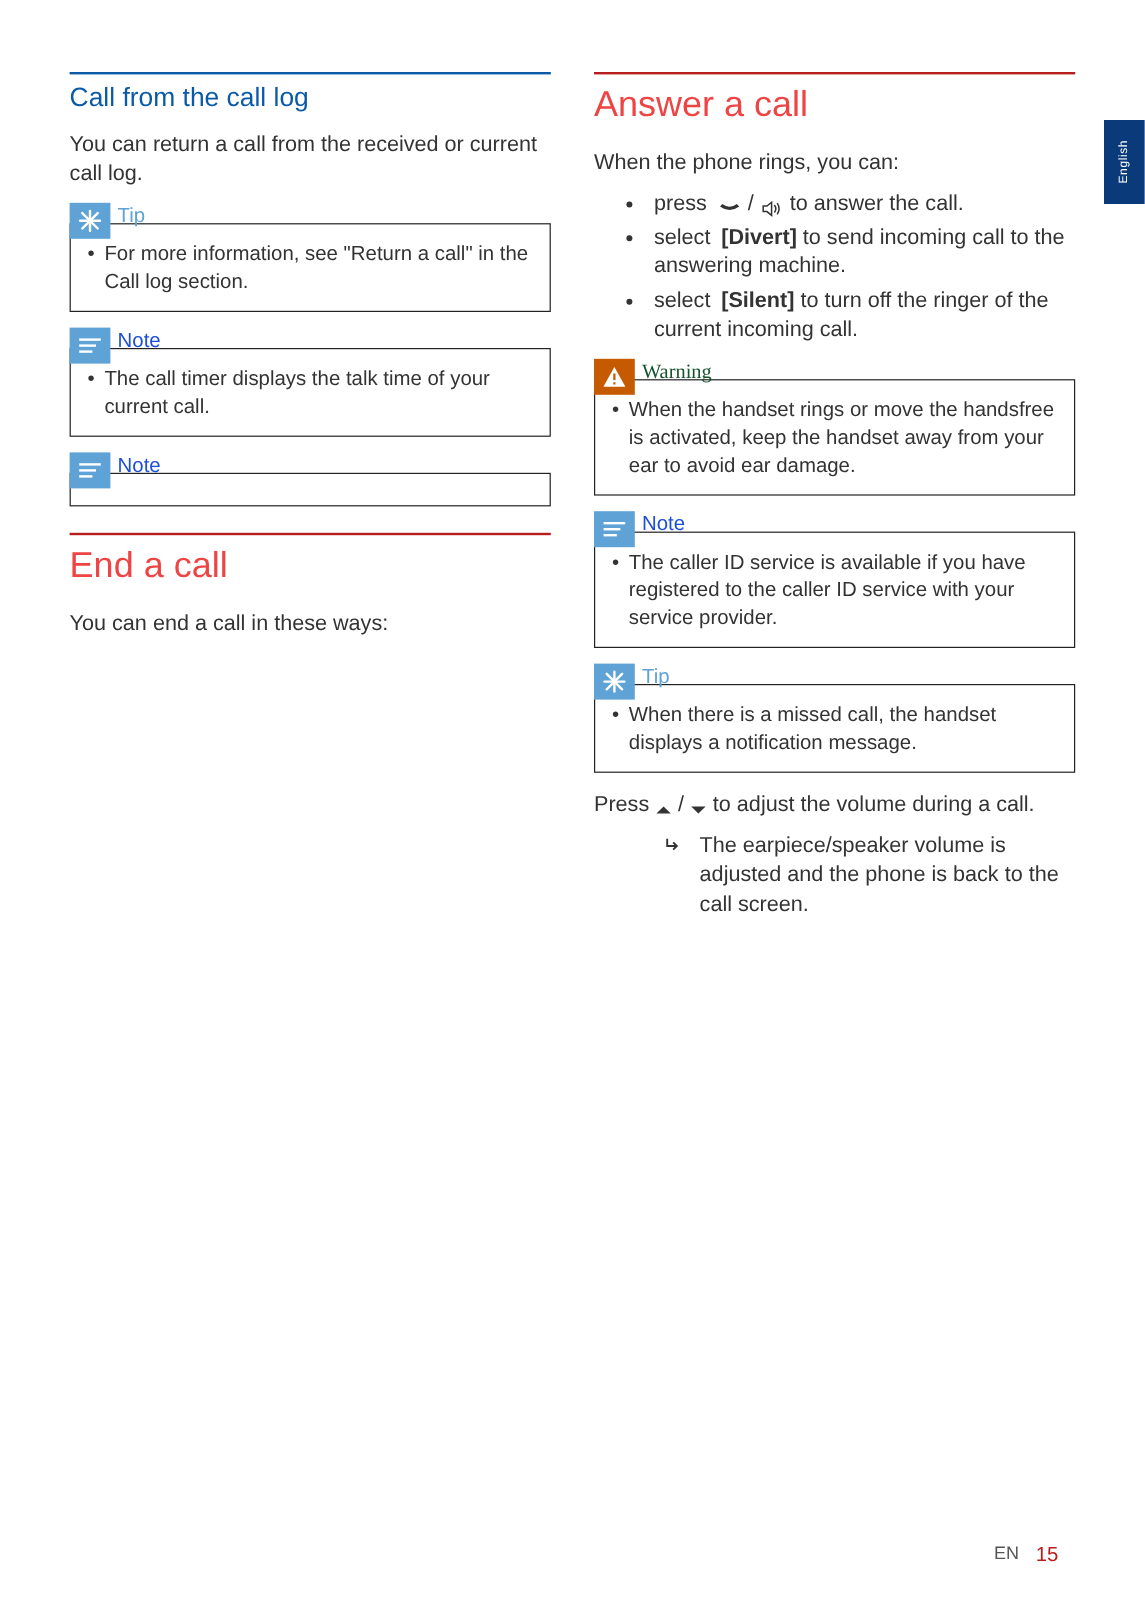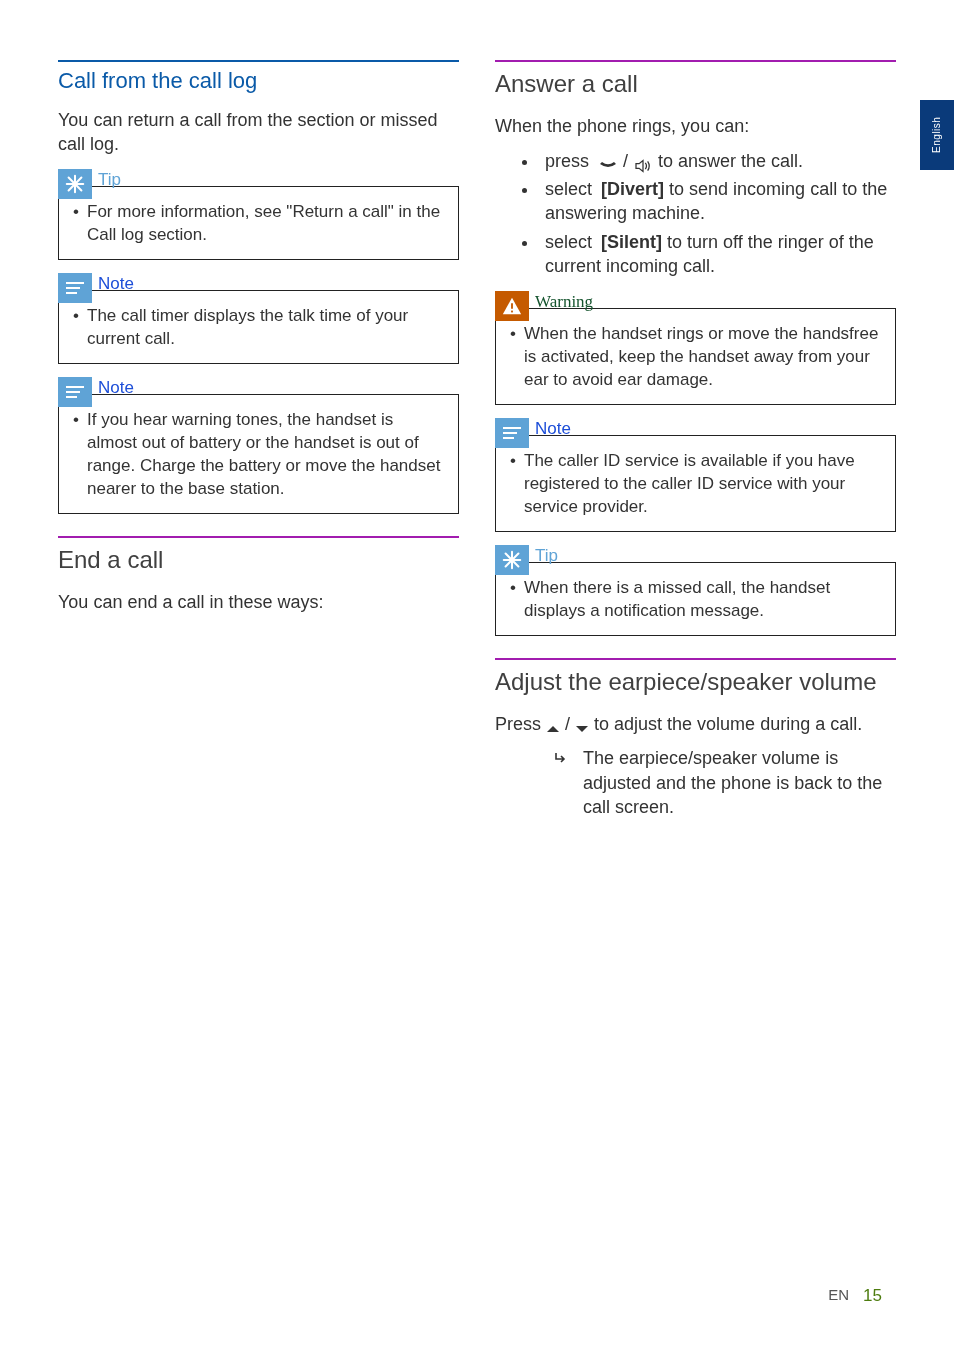--- a/index.html
+++ b/index.html
@@ -28,24 +28,24 @@
     height: 70px;
     background: #0a3a7a;
     color: #fff;
     font-size: 10px;
     display: flex;
     align-items: center;
     justify-content: center;
   }
   .side-tab span { transform: rotate(-90deg); letter-spacing: 0.5px; white-space: nowrap; }
   h1.section {
-    color: #404040;
+    color: #ef4444;
     font-weight: 300;
-    font-size: 24px;
-    border-top: 2px solid #a21caf;
+    font-size: 30px;
+    border-top: 2px solid #b91c1c;
     padding-top: 6px;
     margin-top: 22px;
     margin-bottom: 14px;
   }
   h2.sub {
     color: #0a5aa8;
     font-weight: 300;
     font-size: 22px;
     border-top: 2px solid #0a5aa8;
     padding-top: 4px;
@@ -94,41 +94,41 @@
   .bold { font-weight: 600; }
   .footer {
     position: absolute;
     bottom: 42px;
     right: 72px;
     font-size: 15px;
     color: #555;
     display: flex;
     gap: 14px;
   }
-  .footer .num { font-size: 17px; color: #4d7c0f; }
+  .footer .num { font-size: 17px; color: #b91c1c; }
   .inline-icon { display: inline-block; vertical-align: middle; width: 20px; height: 14px; }
   .inline-icon svg { width: 100%; height: 100%; }
   .icon svg { width: 22px; height: 22px; }
   .note-icon-bars { display:flex; flex-direction:column; gap:3px; width:18px;}
   .note-icon-bars div{ height:2px; background:#fff;}
   .note-icon-bars div:nth-child(2){ width:80%;}
   .note-icon-bars div:nth-child(3){ width:60%;}
 </style>
 </head>
 <body>
 
 <div class="side-tab">
     <span>English</span>
   </div>
 
 <div class="page">
 
   <div class="col">
     <h2 class="sub">Call from the call log</h2>
-    <p>You can return a call from the section or missed call log.</p>
+    <p>You can return a call from the received or current call log.</p>
 
     <div class="box tip">
       <div class="tag">
         <div class="icon">
           <svg viewBox="0 0 24 24">
               <g stroke="#fff" stroke-width="2.2" stroke-linecap="round">
                 <line x1="12" y1="3" x2="12" y2="21"></line>
                 <line x1="3" y1="12" x2="21" y2="12"></line>
                 <line x1="5" y1="5" x2="19" y2="19"></line>
                 <line x1="19" y1="5" x2="5" y2="19"></line>
@@ -162,23 +162,20 @@
       <div class="tag">
         <div class="icon">
             <div class="note-icon-bars">
               <div></div>
               <div></div>
               <div></div>
             </div>
           </div>
         <span class="label">Note</span>
       </div>
-      <ul>
-          <li>If you hear warning tones, the handset is almost out of battery or the handset is out of range. Charge the battery or move the handset nearer to the base station.</li>
-        </ul>
     </div>
 
     <h1 class="section">End a call</h1>
     <p>You can end a call in these ways:</p>
   </div>
 
   <div class="col">
     <h1 class="section" style="margin-top:0">Answer a call</h1>
     <p>When the phone rings, you can:</p>
     <ul class="body">
@@ -243,21 +240,20 @@
               </g>
             </svg>
         </div>
         <span class="label">Tip</span>
       </div>
       <ul>
           <li>When there is a missed call, the handset displays a notification message.</li>
         </ul>
     </div>
 
-    <h1 class="section">Adjust the earpiece/speaker volume</h1>
     <p>
       <span>Press </span><span class="inline-icon" style="width:14px"><svg viewBox="0 0 14 10">
             <path d="M1 8 L7 2 L13 8 Z" fill="#333"></path>
           </svg></span><span> / </span><span class="inline-icon" style="width:14px"><svg viewBox="0 0 14 10">
             <path d="M1 2 L7 8 L13 2 Z" fill="#333"></path>
           </svg></span><span> to adjust the volume during a call.</span>
     </p>
     <div class="result-row">
       <div class="result-arrow"><svg viewBox="0 0 16 16">
             <path d="M3 3 V9 H11 M8 6 L11 9 L8 12"></path>

